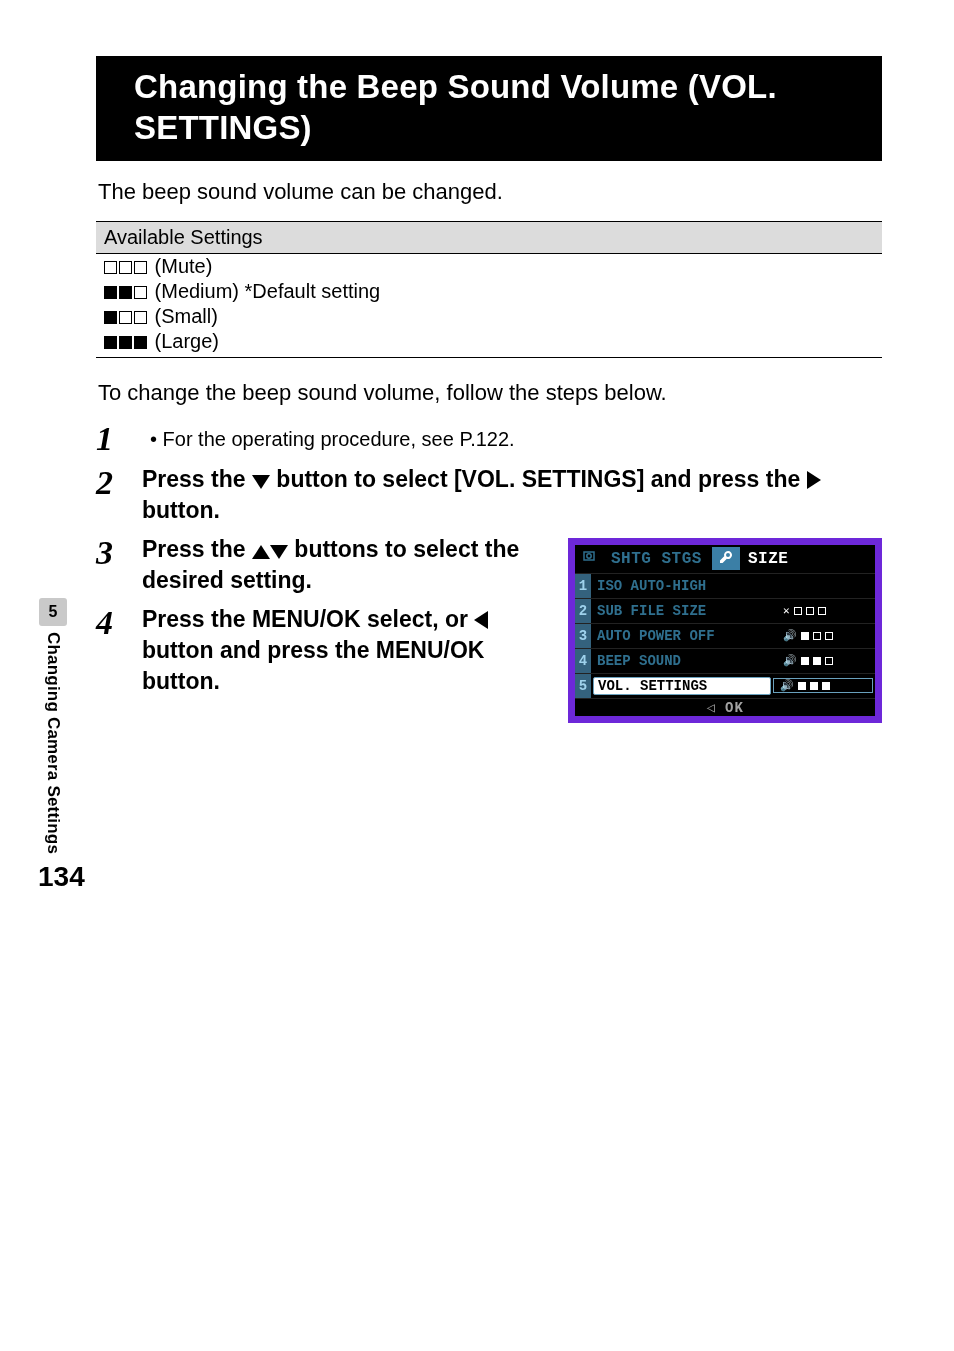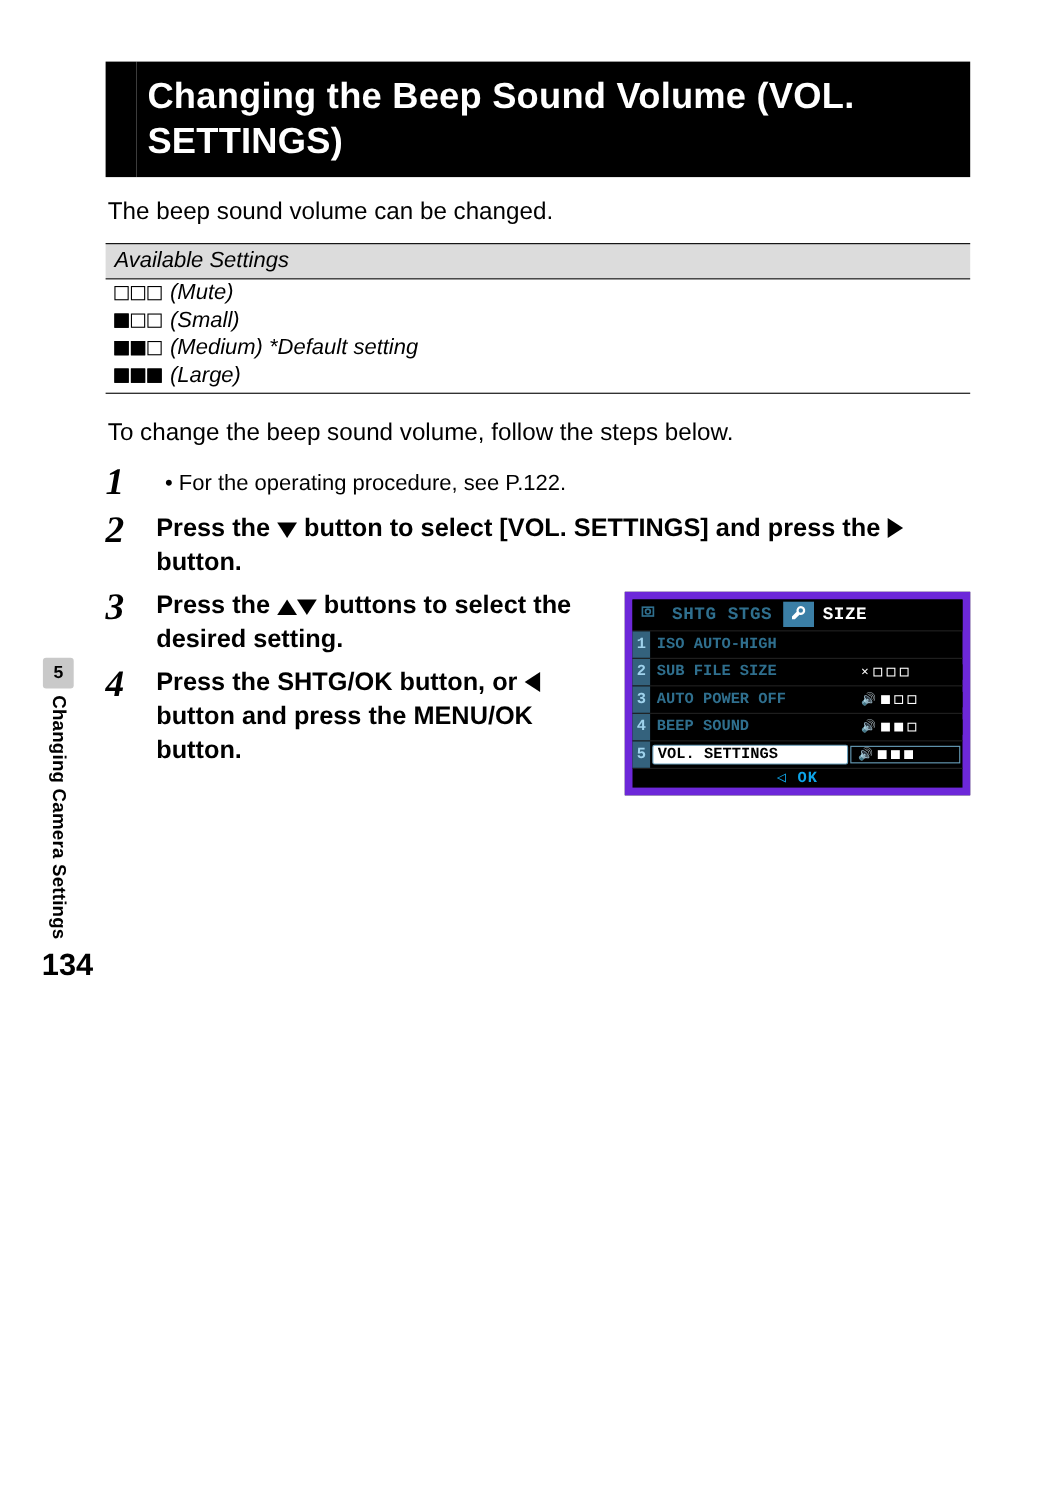--- a/index.html
+++ b/index.html
@@ -37,21 +37,20 @@
     font-family: Arial Black, Arial, sans-serif;
     letter-spacing: 0.2px;
   }
   .intro {
     font-size: 22px;
     margin: 14px 2px 16px 2px;
   }
   .settings-table {
     width: 100%;
     border-collapse: collapse;
-    font-style: italic;
   }
   .settings-table .header-row td {
     background: #dcdcdc;
     border-top: 1px solid #000;
     border-bottom: 1px solid #000;
     font-size: 20px;
     padding: 4px 8px;
   }
   .settings-table .data-row td {
     font-size: 20px;
@@ -210,21 +209,21 @@
     width:8px;height:8px;
     background:#fff;
   }
   .cam-row .val .msq.empty {
     background:transparent;
     border:1px solid #fff;
     box-sizing:border-box;
   }
   .cam-footer {
     text-align: center;
-    color: #0ea5e9;
+    color: #a3a3a3;
     font-size: 14px;
     padding: 0 0;
     border-top: 1px solid #222;
     letter-spacing: 1px;
     font-weight:700;
   }
   .side-tab {
     position: absolute;
     left: 38px;
     top: 598px;
@@ -304,26 +303,26 @@
         <tr class="header-row">
           <td>Available Settings</td>
         </tr>
     <tr class="data-row">
           <td>
       <span class="sq"></span><span class="sq"></span><span class="sq"></span><span> (Mute)</span>
     </td>
         </tr>
     <tr class="data-row">
           <td>
-      <span class="sq fill"></span><span class="sq"></span><span class="sq"></span><span> (Small)</span>
+      <span class="sq fill"></span><span class="sq fill"></span><span class="sq"></span><span> (Medium) *Default setting</span>
     </td>
         </tr>
     <tr class="data-row">
           <td>
-      <span class="sq fill"></span><span class="sq fill"></span><span class="sq"></span><span> (Medium) *Default setting</span>
+      <span class="sq fill"></span><span class="sq"></span><span class="sq"></span><span> (Small)</span>
     </td>
         </tr>
     <tr class="data-row last-row">
           <td>
       <span class="sq fill"></span><span class="sq fill"></span><span class="sq fill"></span><span> (Large)</span>
     </td>
         </tr>
   </tbody>
     </table>
 
@@ -350,21 +349,21 @@
         <div class="step">
           <div class="step-num">3</div>
           <div class="step-body">
             <span>Press the </span><span class="tri up"></span><span class="tri down"></span><span> buttons to select the desired setting.</span>
           </div>
         </div>
 
         <div class="step">
           <div class="step-num">4</div>
           <div class="step-body">
-            <span>Press the SHTG/OK button, or </span><span class="tri left"></span><span> button and press the MENU/OK button.</span>
+            <span>Press the MENU/OK select, or </span><span class="tri left"></span><span> button and press the MENU/OK button.</span>
           </div>
         </div>
       </div>
 
       <div class="cam-screen">
         <div class="cam-tabs">
           <span class="tab icon">
             <svg class="wrench-svg" viewBox="0 0 16 16">
                 <rect x="3" y="3" width="10" height="8" fill="none" stroke="#2f6f8e" stroke-width="1.5"></rect>
                 <circle cx="8" cy="7" r="2.2" fill="none" stroke="#2f6f8e" stroke-width="1.5"></circle>

